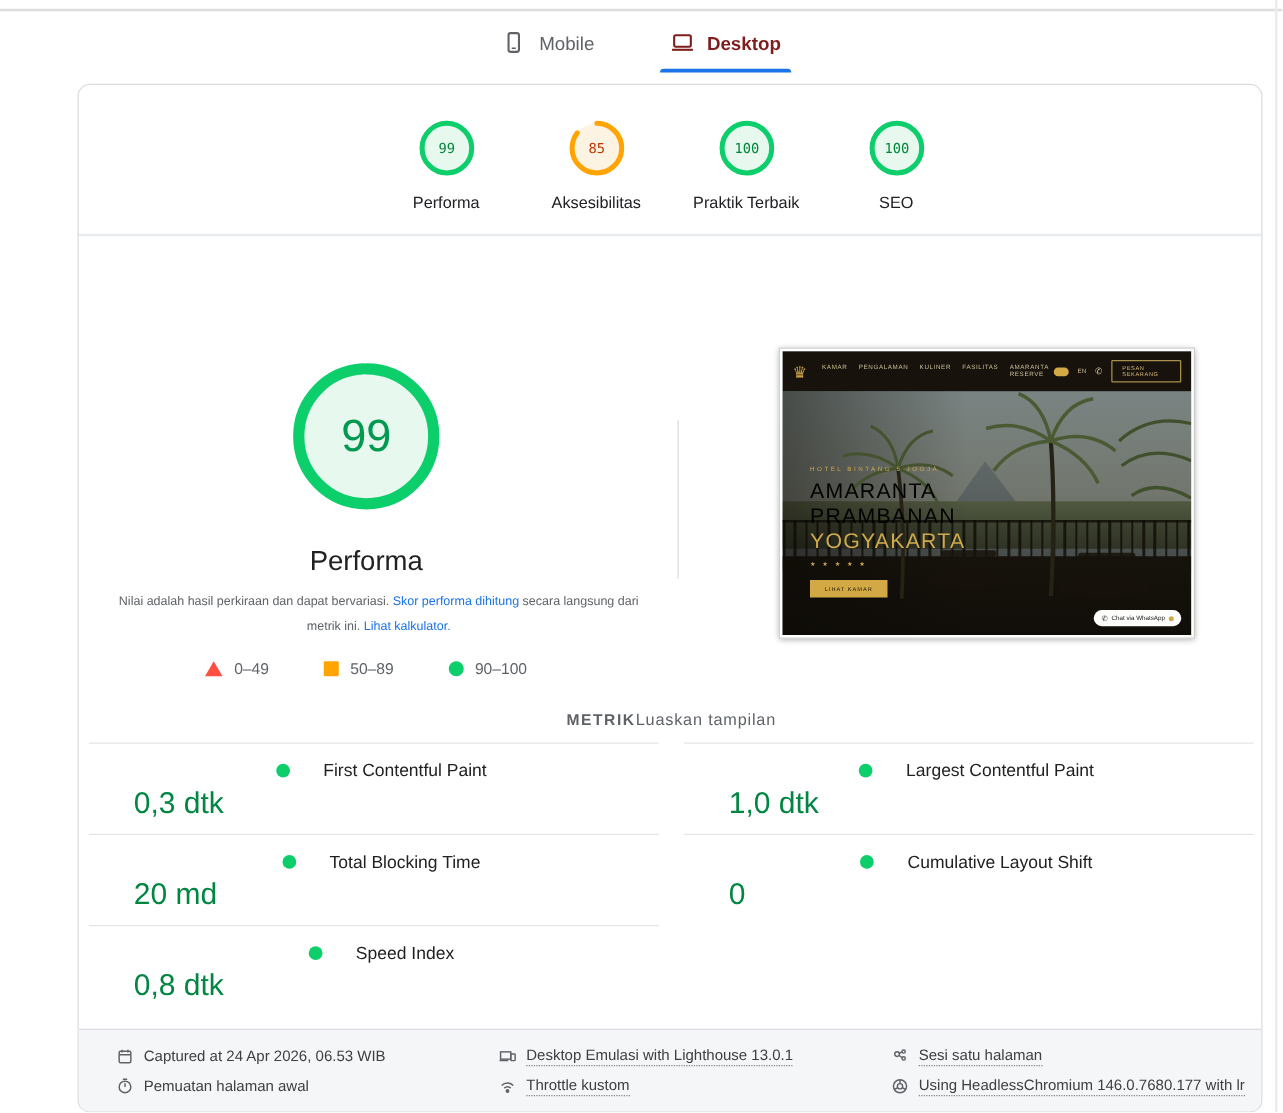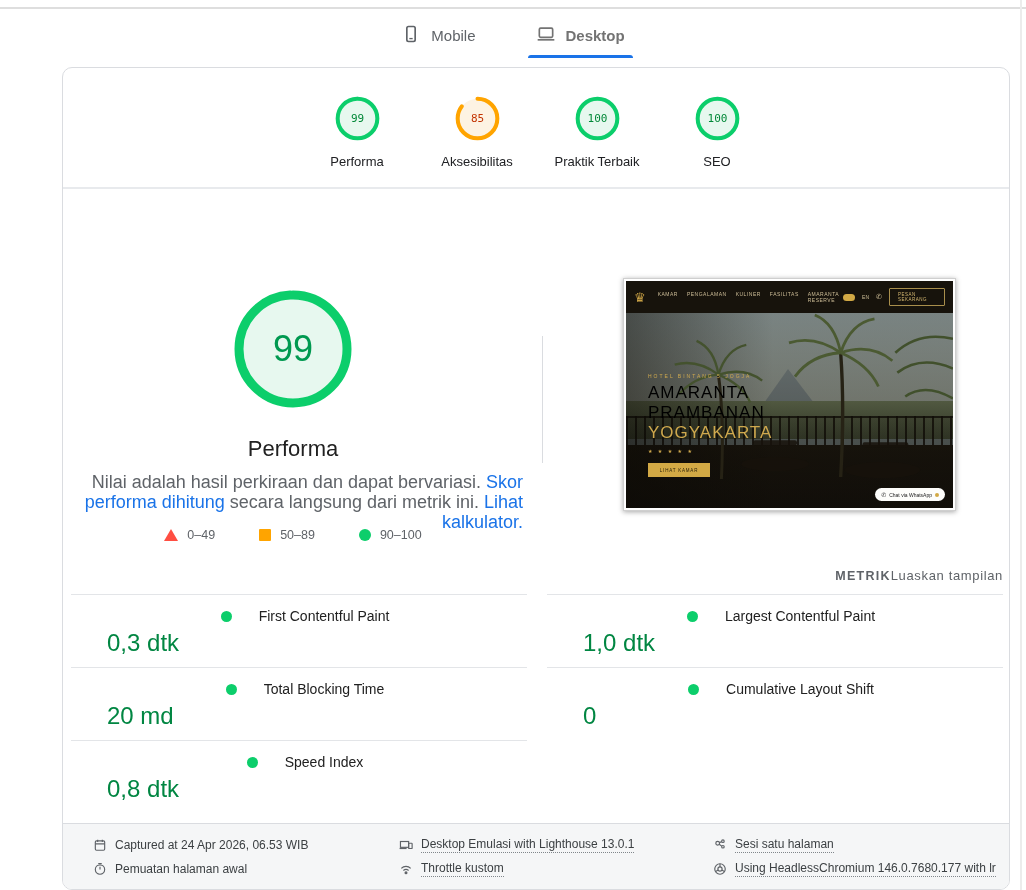--- a/index.html
+++ b/index.html
@@ -6,21 +6,21 @@
   html,body { background:#fff; font-family:"Liberation Sans", sans-serif; }
   .stage { position:relative; width:1026px; height:890px; background:#fff; overflow:hidden; }
 
   .top-rule { position:absolute; left:0; top:7px; width:100%; height:2px; background:#dedede; }
   .right-rule { position:absolute; left:1020px; top:0; width:2px; height:100%; background:#ececec; }
 
   
   .tabs { position:absolute; left:0; top:18px; width:1026px; display:flex; justify-content:center; gap:52px; }
   .tab { display:flex; align-items:flex-end; gap:10px; font-size:15px; color:#5f6368; cursor:pointer; padding:6px 4px; position:relative; }
   .tab svg { width:20px; height:20px; }
-  .tab.active { color:#737373; font-weight:bold; }
+  .tab.active { color:#7f1d1d; font-weight:bold; }
   .tab.active .tab-underline { position:absolute; left:-4px; right:-4px; bottom:-8px; height:3px; background:#1a73e8; border-radius:3px 3px 0 0; }
 
   
   .card { position:absolute; left:62px; top:67px; width:948px; height:823px; border:1px solid #dadce0; border-radius:10px; background:#fff; overflow:hidden; }
 
   
   .gauge-row { position:absolute; left:234px; top:27px; width:480px; display:flex; }
   .gauge-item { width:120px; display:flex; flex-direction:column; align-items:center; }
   .gauge-item svg { width:47px; height:47px; }
   .gauge-item .cat-label { margin-top:12px; font-size:13px; color:#202124; }
@@ -29,21 +29,21 @@
   .average .score-num { fill:#c33300; }
   .good .arc { stroke:#0cce6b; }
   .good .gauge-bg { fill:#e7f8ef; }
   .average .arc { stroke:#ffa400; }
   .average .gauge-bg { fill:#fdf3e3; }
 
   .row-divider { position:absolute; left:0; top:119px; width:100%; height:2px; background:#e8eaed; }
   .big-gauge { position:absolute; left:170px; top:221px; width:120px; height:120px; }
   .big-gauge .big-score { position:absolute; left:0; top:0; width:120px; height:120px; display:flex; align-items:center; justify-content:center; font-size:36px; color:#009950; }
   .perf-title { position:absolute; left:0; top:368px; width:460px; text-align:center; font-size:22px; color:#212121; }
-  .perf-desc { position:absolute; left:20px; top:404px; width:440px; text-align:right; font-size:18px; line-height:20px; color:#5f6368; }
+  .perf-desc { position:absolute; left:20px; top:404px; width:440px; text-align:center; font-size:10px; line-height:20px; color:#5f6368; }
   .perf-desc a { color:#1a73e8; text-decoration:none; cursor:pointer; }
   .legend { position:absolute; left:0; top:460px; width:460px; display:flex; justify-content:center; gap:44px; }
   .legend-item { display:flex; align-items:center; gap:9px; font-size:12.5px; color:#5f6368; }
   .lg-tri { width:0; height:0; border-left:7px solid transparent; border-right:7px solid transparent; border-bottom:12px solid #ff4e42; }
   .lg-sq { width:12px; height:12px; background:#ffa400; border-radius:1px; }
   .lg-ci { width:12px; height:12px; background:#0cce6b; border-radius:50%; }
 
   .v-divider { position:absolute; left:479px; top:268px; width:1px; height:127px; background:#dadce0; }
 
   
@@ -70,21 +70,21 @@
   .hero-tag { font-size:5px; letter-spacing:2px; color:#cfa94e; margin-bottom:4px; }
   .hero-t1, .hero-t2 { font-size:17px; letter-spacing:1px; color:#000000; font-weight:normal; line-height:20px; }
   .hero-t3 { font-size:17px; letter-spacing:1px; color:#cfa94e; line-height:20px; }
   .hero-stars { font-size:5px; color:#cfa94e; letter-spacing:2px; margin-top:5px; }
   .cta-btn { margin-top:9px; width:62px; height:14px; background:#d2a945; color:#241c06; font-size:4.5px; letter-spacing:.8px; display:flex; align-items:center; justify-content:center; }
   .wa-pill { position:absolute; right:8px; bottom:7px; z-index:5; height:13px; background:#fdfdfb; border-radius:7px; display:flex; align-items:center; gap:3px; padding:0 6px; font-size:5px; color:#222; }
   .wa-dot { width:4px; height:4px; border-radius:50%; background:#d2a945; }
   .wa-icon { font-size:6px; color:#333; }
 
   
-  .metrics-header { position:absolute; left:8px; top:500px; width:932px; display:flex; justify-content:flex-end; align-items:center; }
+  .metrics-header { position:absolute; left:8px; top:500px; width:932px; display:flex; justify-content:center; align-items:center; }
   .metrics-title { font-size:12.5px; font-weight:bold; letter-spacing:.1em; color:#5f6368; }
   .metrics-expand { font-size:13px; letter-spacing:.05em; color:#5f6368; cursor:pointer; }
   .metrics-cols { position:absolute; left:8px; top:526px; width:932px; display:flex; gap:20px; }
   .metrics-col { width:456px; }
   .metric-row { height:73px; border-top:1px solid #e3e5e8; padding:13px 0 0 12px; position:relative; }
   .metric-row .m-head { display:flex; align-items:center; gap:27px;justify-content:center; }
   .m-dot { width:11px; height:11px; border-radius:50%; background:#0cce6b; flex:none; }
   .m-name { font-size:14px; color:#212121; }
   .m-value { margin:5px 0 0 24px; font-size:24px; color:#018642; }
 

